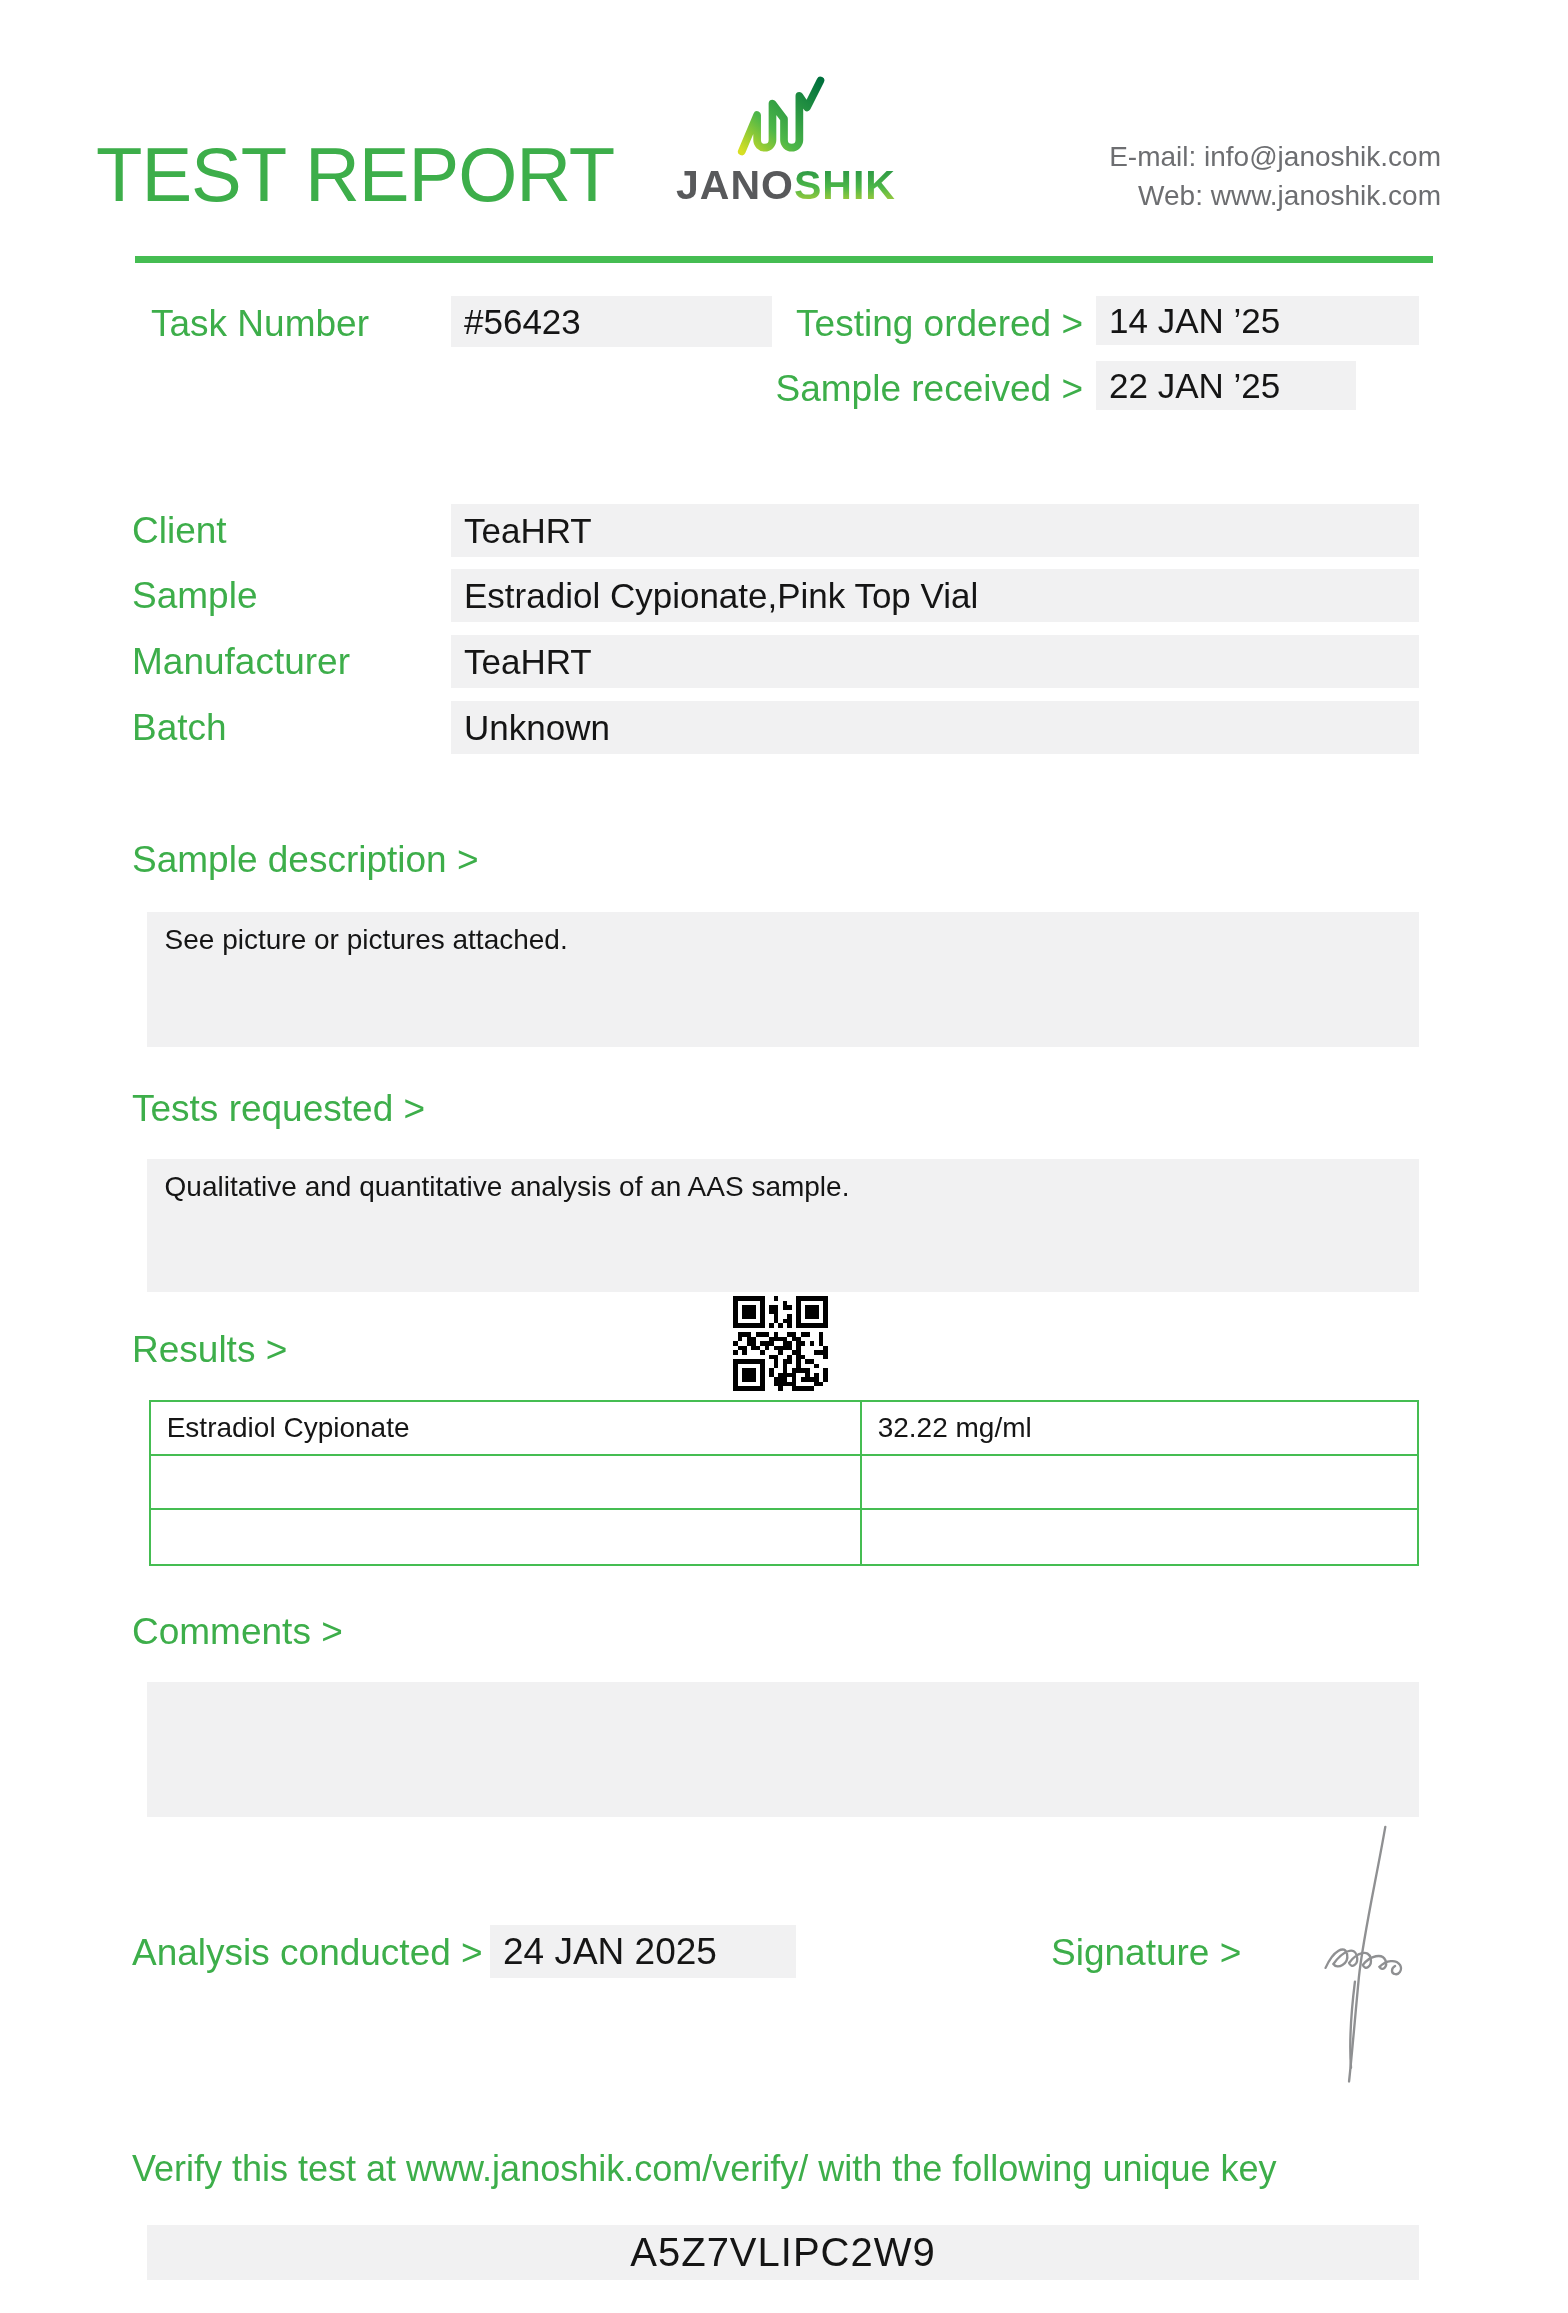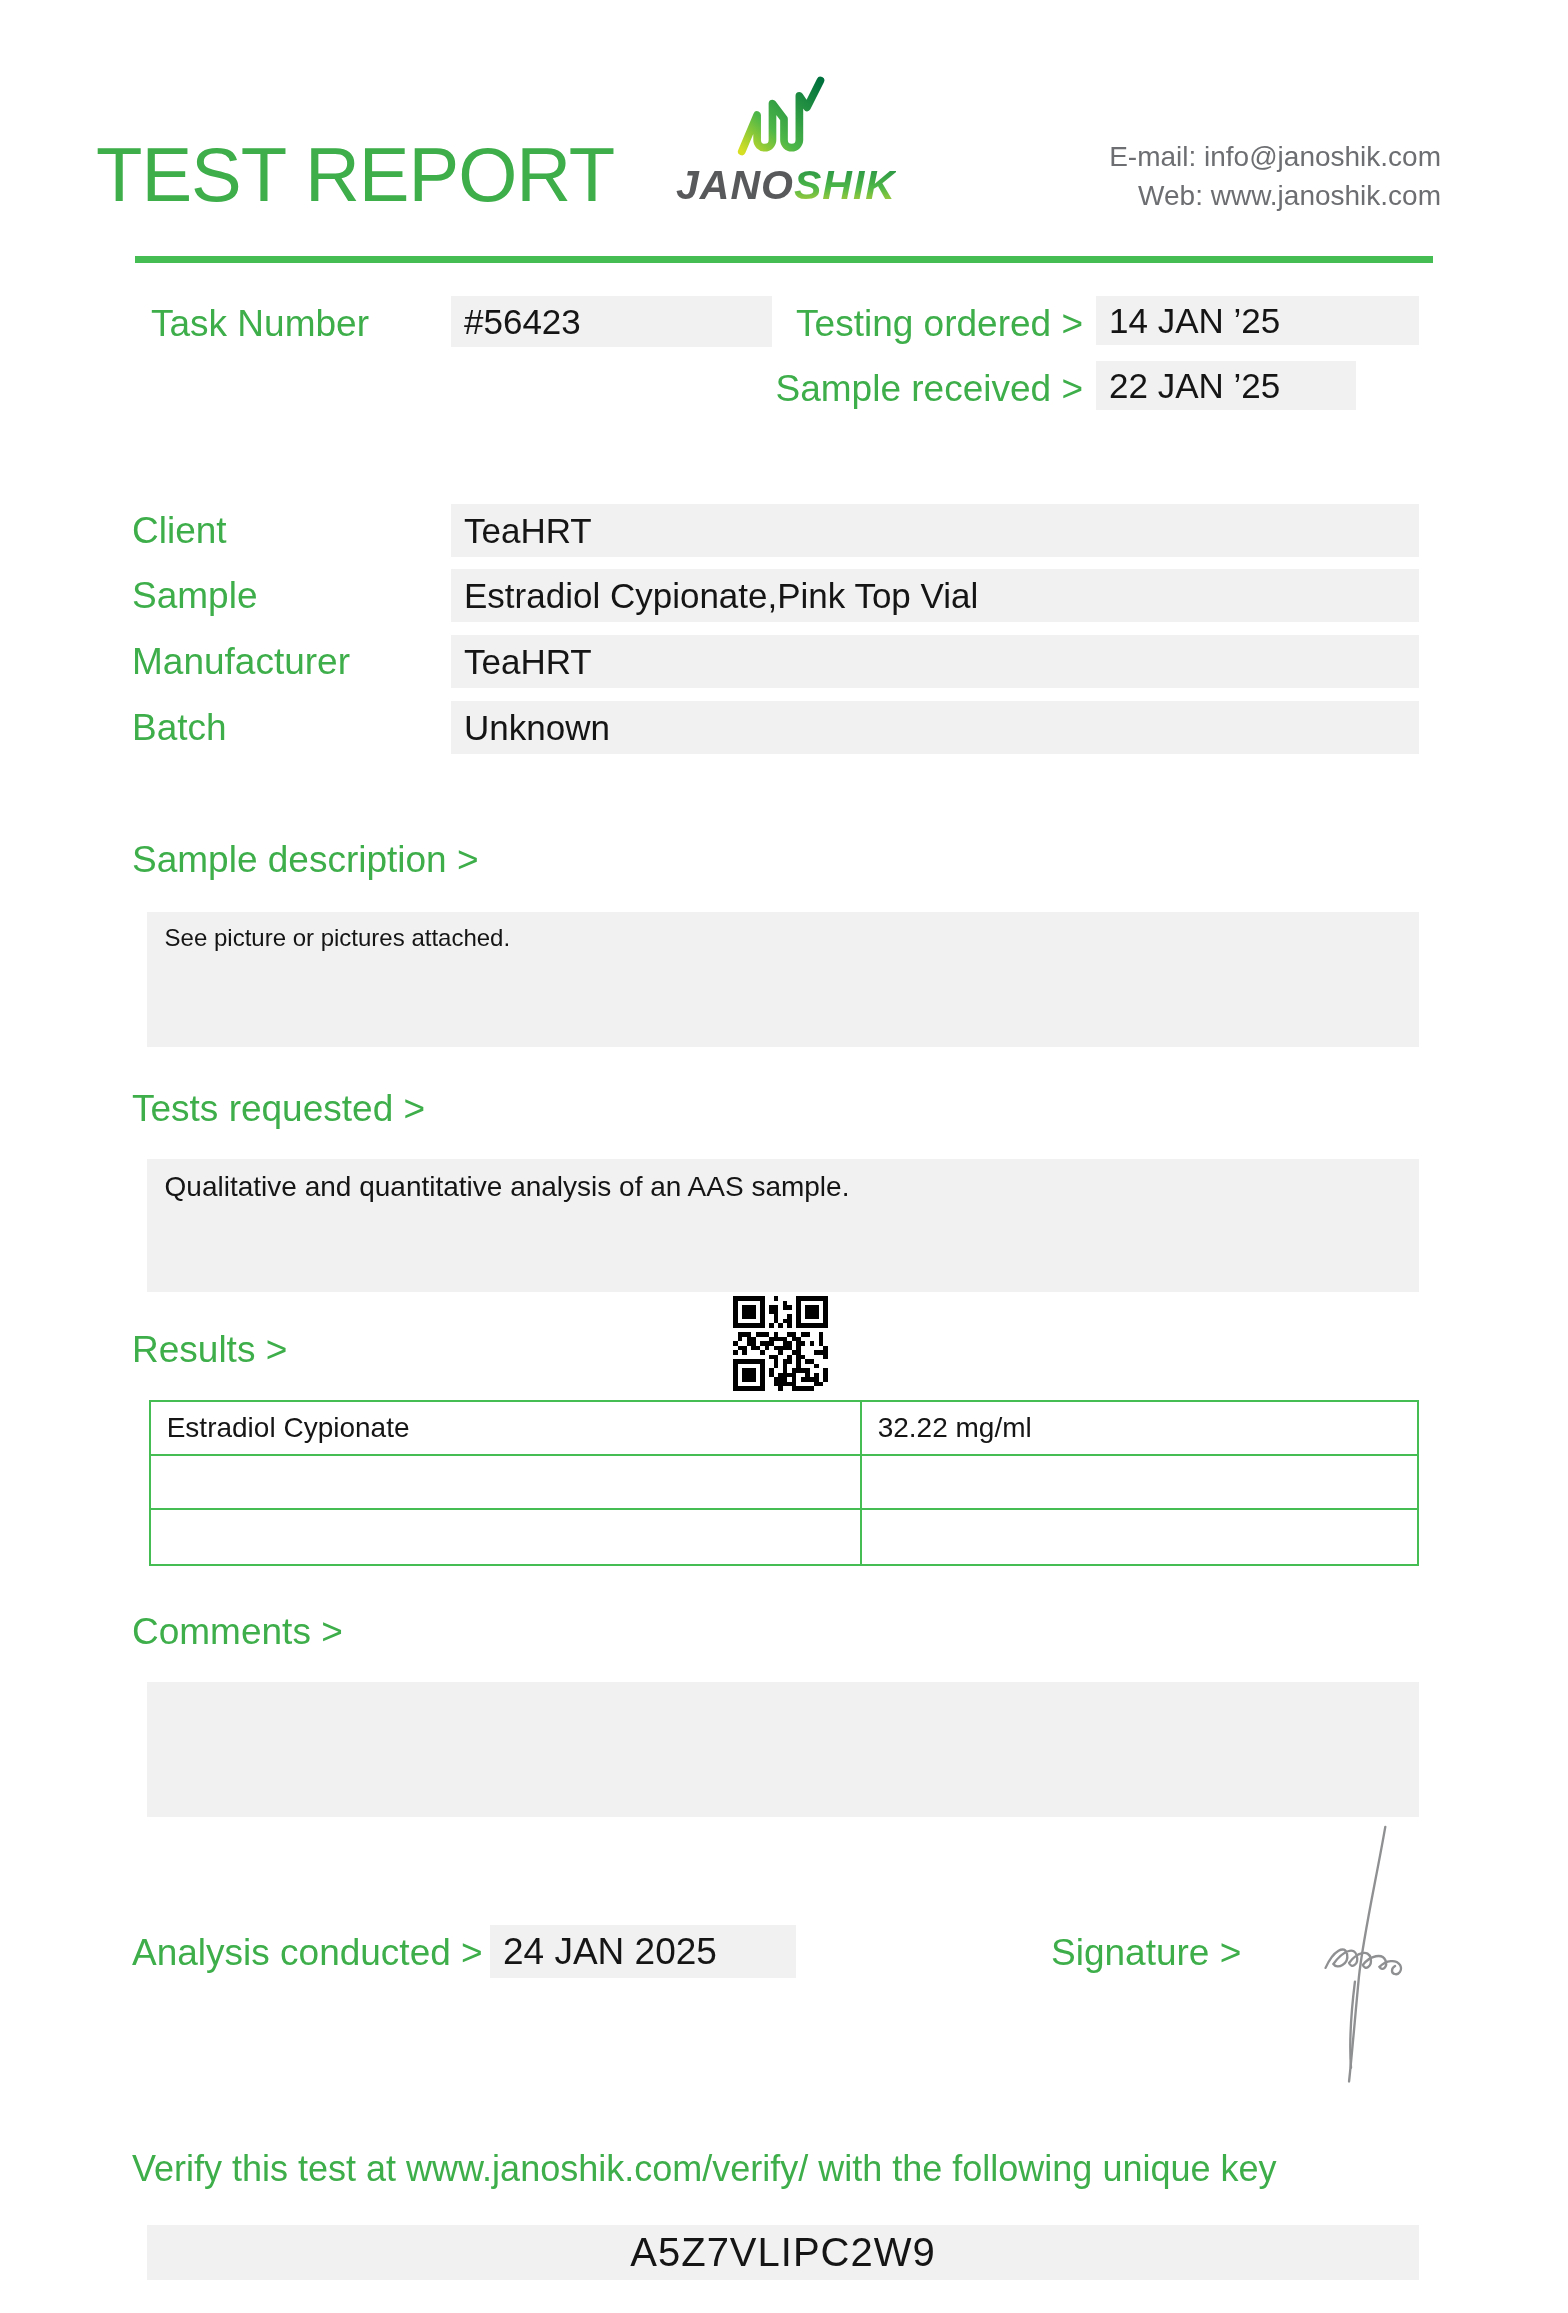--- a/index.html
+++ b/index.html
@@ -14,21 +14,21 @@
   body{background:#ffffff;font-family:"Liberation Sans",sans-serif;}
   .page{position:relative;width:1568px;height:2313px;margin:0 auto;background:#fff;overflow:hidden;}
 
   .abs{position:absolute;}
 
   
   .page-title{left:96px;top:131px;font-size:76px;font-weight:500;letter-spacing:-1px;
               color:var(--accent);font-stretch:semi-condensed;white-space:nowrap;}
   .logo-wrap{left:676px;top:74px;width:216px;text-align:center;}
   .logo-wrap svg{display:block;margin:0 auto;width:96px;height:84px;}
-  .logo-text{margin-top:3.9px;font-size:41px;font-weight:700;letter-spacing:1px;white-space:nowrap;font-style:italic;}
+  .logo-text{margin-top:3.9px;font-size:41px;font-weight:700;letter-spacing:1px;white-space:nowrap;}
   .logo-gray{color:var(--brand-gray);}
   .logo-green{color:var(--accent);}
   @supports ((-webkit-background-clip:text) or (background-clip:text)){
     .logo-green{background:linear-gradient(180deg,#1e8a44 0%,#4db748 55%,#c8d435 100%);
                 -webkit-background-clip:text;background-clip:text;color:transparent;}
   }
   .contact{right:127px;top:137px;text-align:right;font-size:28px;line-height:39px;
            color:var(--gray-text);white-space:nowrap;}
   .rule{left:135px;top:256px;width:1298px;height:6.9px;background:var(--accent-border);}
 
@@ -46,21 +46,21 @@
   .ordered-label{left:838px;top:298px;width:245px;height:51px;justify-content:flex-end;display:flex;align-items:center;}
   .ordered-box{left:1096px;top:296px;width:323px;height:49px;}
   .received-label{left:838px;top:363px;width:245px;height:51px;justify-content:flex-end;display:flex;align-items:center;}
   .received-box{left:1096px;top:361px;width:260px;height:49px;}
 
   .info-label{left:132px;width:314px;height:53px;}
   .info-box{left:451px;width:968px;height:53px;}
 
   .sec-desc-label{left:132px;top:839px;}
   .sec-desc-box{left:147px;top:912px;width:1272px;height:135px;background:var(--box);
-                padding:11.8px 17.6px;font-size:24px;color:var(--ink);font-stretch:semi-condensed;}
+                padding:11.8px 17.6px;font-size:28px;color:var(--ink);font-stretch:semi-condensed;}
   .sec-tests-label{left:132px;top:1088px;}
   .sec-tests-box{left:147px;top:1159px;width:1272px;height:133px;background:var(--box);
                  padding:11.8px 17.6px;font-size:28px;color:var(--ink);font-stretch:semi-condensed;}
 
   .sec-results-label{left:132px;top:1329px;}
   .qr{left:733px;top:1296px;width:95px;height:95px;}
   .qr svg{width:95px;height:95px;display:block;}
 
   .results-table{left:149px;top:1400px;width:1270px;border:2.9px solid var(--accent-border);
                  display:grid;grid-template-columns:711px 1fr;grid-template-rows:repeat(3,54px);}

